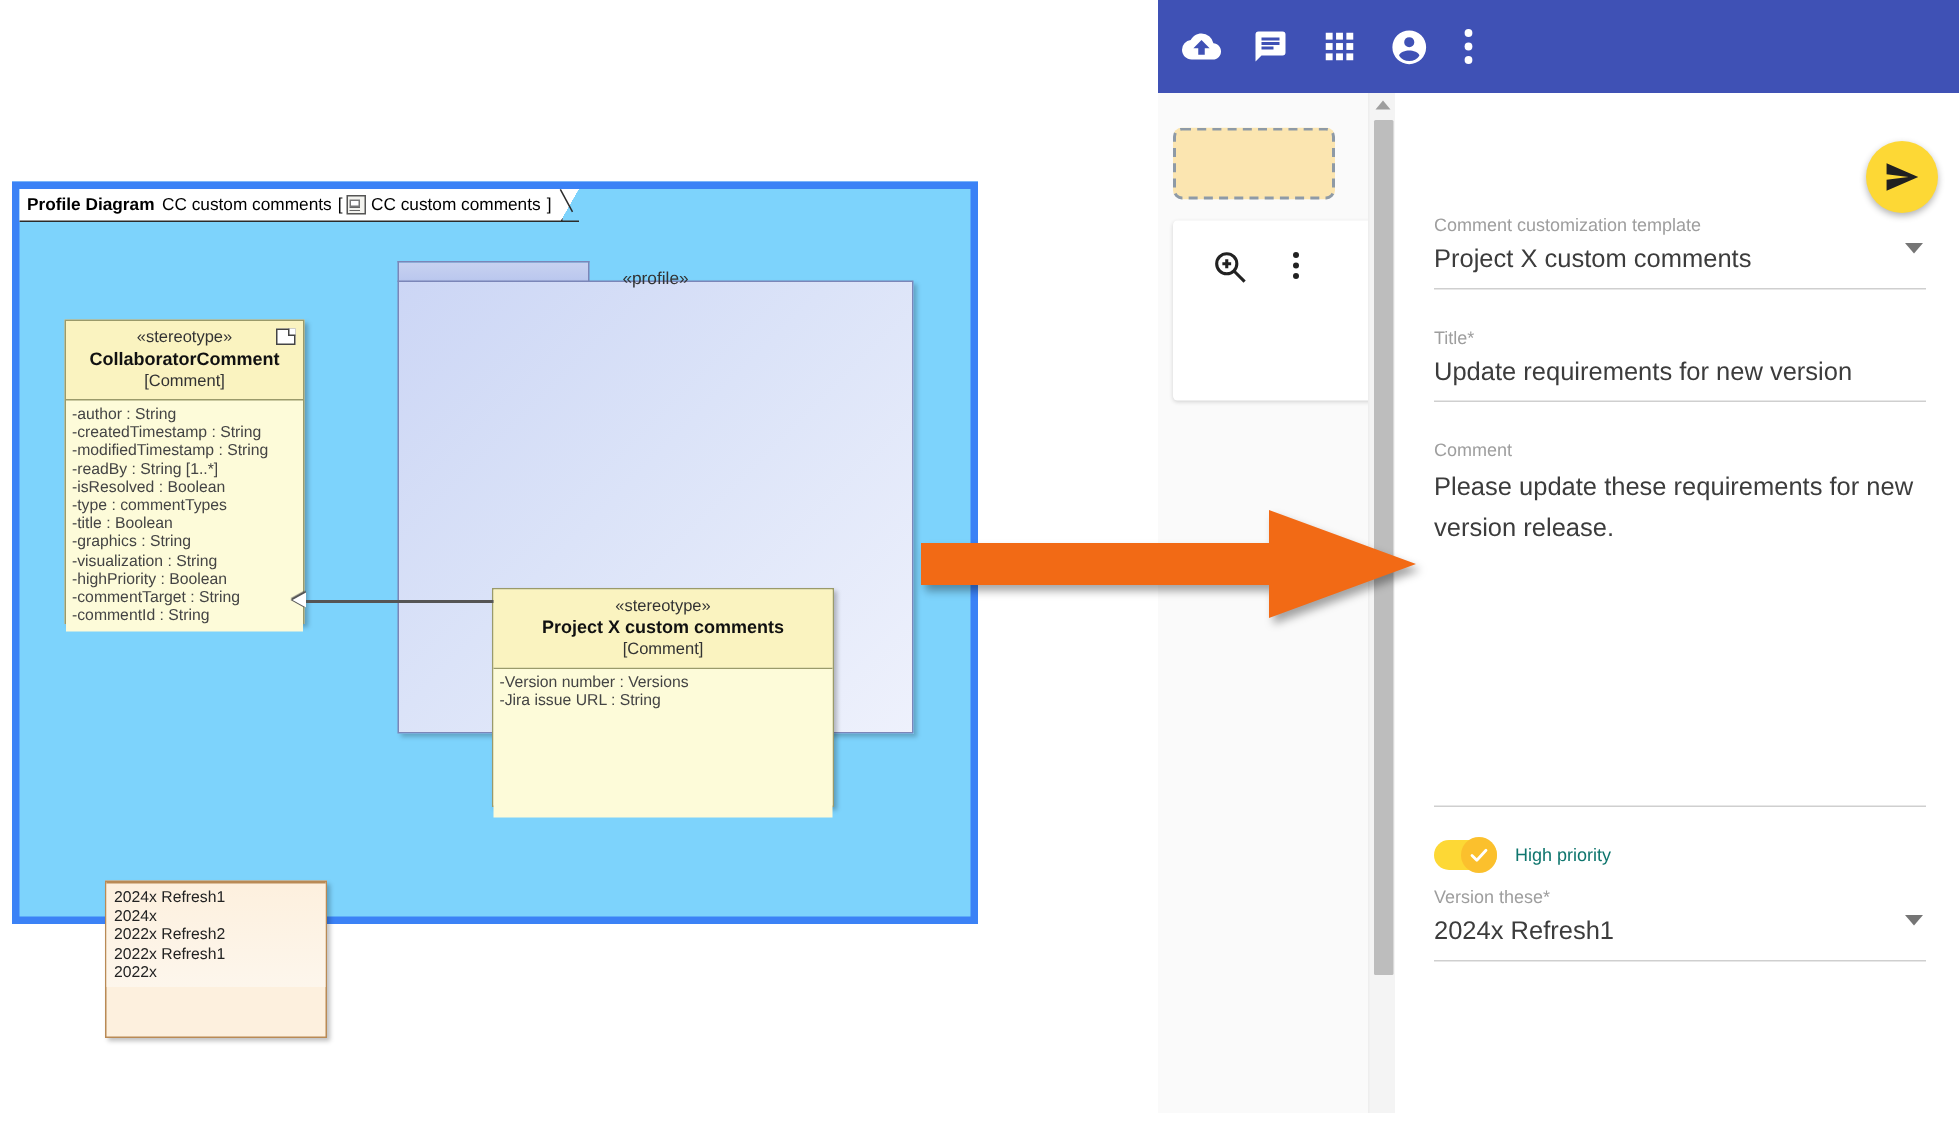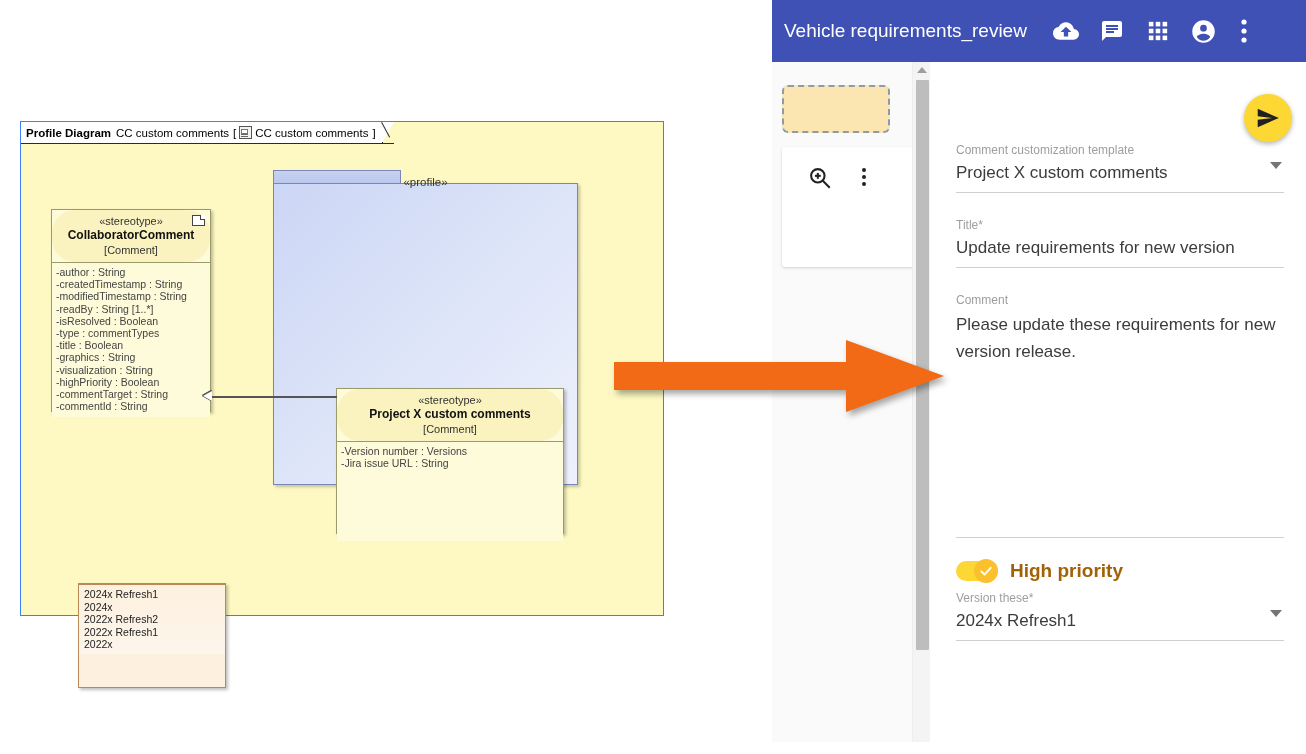--- a/index.html
+++ b/index.html
@@ -5,21 +5,21 @@
   html,body{margin:0;padding:0;}
   body{
     width:1306px;height:754px;position:relative;overflow:hidden;
     background:#ffffff;
     font-family:"Liberation Sans","DejaVu Sans",sans-serif;
   }
 
   
   #uml-diagram{
     position:absolute;left:8px;top:121px;width:644px;height:495px;
-    border:1px solid #3b82f6;background:#fef9c3;box-sizing:border-box;margin-left:12px;
+    border:5px solid #3b82f6;background:#7dd3fc;box-sizing:border-box;
   }
   #diagram-frame-tab{
     position:absolute;left:0;top:0;height:22px;
     border-right:1px solid #2b2b2b;border-bottom:1px solid #2b2b2b;
     background:#ffffff;display:flex;align-items:center;
     padding:0 6px 0 5px;white-space:nowrap;
     font-size:11.5px;color:#000;
     box-sizing:border-box;
   }
   #diagram-frame-tab .notch{
@@ -44,21 +44,21 @@
     content:"";position:absolute;left:1px;top:2px;width:7px;height:5px;
     border:1px solid #777;background:#fff;box-sizing:border-box;
   }
   .tab-mini-icon:after{
     content:"";position:absolute;left:1px;bottom:1px;right:3px;height:3px;
     background:repeating-linear-gradient(to bottom,#666 0 1px,transparent 1px 2px);
   }
 
   
   #profile-package{
-    position:absolute;left:252px;top:48px;width:305px;height:315px;
+    position:absolute;left:252px;top:48px;width:344px;height:315px;
   }
   #profile-pkg-tab{
     position:absolute;left:0;top:0;width:128px;height:14px;
     background:linear-gradient(to bottom,#c8d2f0,#b9c6ee);
     border:1px solid #7b86b8;border-bottom:none;box-sizing:border-box;
   }
   #profile-pkg-body{
     position:absolute;left:0;top:13px;right:0;bottom:0;
     background:linear-gradient(135deg,#ccd6f5 0%,#dbe3f8 45%,#eef1fc 100%);
     border:1px solid #7b86b8;box-sizing:border-box;
@@ -68,21 +68,20 @@
     position:absolute;left:0;right:0;top:6px;text-align:center;
     font-size:11.5px;color:#333;
   }
 
   
   .uml-class{position:absolute;box-sizing:border-box;
     box-shadow:2px 2px 3px rgba(0,0,0,.25);}
   .uml-class .hdr{
     padding:4px 6px 5px;text-align:center;position:relative;
     box-sizing:border-box;
-    border-radius:23px;
   }
   .uml-class .stereo{font-size:11px;color:#333;line-height:14px;}
   .uml-class .cname{font-size:12px;font-weight:bold;color:#111;line-height:15px;}
   .uml-class .basecls{font-size:11px;color:#333;line-height:14px;}
   .uml-class .attrs{
     border-top:1px solid #9a9a6a;padding:3px 20px 4px 4px;
     font-size:10.5px;color:#444;line-height:12.2px;
   }
   .uml-class .attrs div{white-space:nowrap;}
 
@@ -242,21 +241,21 @@
   }
   #priority-toggle{
     width:42px;height:20px;border-radius:10px;background:#fdd835;
     position:relative;flex:0 0 auto;
   }
   #priority-toggle-knob{
     position:absolute;right:0;top:-2px;width:24px;height:24px;
     border-radius:50%;background:#fbc02d;
     display:flex;align-items:center;justify-content:center;
   }
-  #priority-label{margin-left:12px;font-size:19px;color:#a16207;font-weight:bold;}
+  #priority-label{margin-left:12px;font-size:12px;color:#0f766e;}
 
   #field-version{top:528px;}
   #field-jira{top:605px;}
 </style>
 </head>
 <body>
 
 <div id="uml-diagram">
 
   <div id="diagram-frame-tab">
@@ -325,21 +324,20 @@
 </div>
 
 <svg id="transition-arrow" viewBox="0 0 330 72">
   <polygon points="0,22 232,22 232,0 330,36 232,72 232,50 0,50" fill="#F26A15"></polygon>
 </svg>
 
 <div id="app-window">
   <div id="app-clip">
 
     <div id="app-header">
-      <div id="app-title">Vehicle requirements_review</div>
 
       <div class="hdr-icon">
         <svg width="26" height="26" viewBox="0 0 24 24" fill="#fff">
           <path d="M19.35 10.04A7.49 7.49 0 0 0 12 4C9.11 4 6.6 5.64 5.35 8.04A5.994 5.994 0 0 0 0 14c0 3.31 2.69 6 6 6h13c2.76 0 5-2.24 5-5 0-2.64-2.05-4.78-4.65-4.96zM14 13v4h-4v-4H7l5-5 5 5h-3z"></path>
         </svg>
       </div>
 
       <div class="hdr-icon">
         <svg width="24" height="24" viewBox="0 0 24 24" fill="#fff">
           <path d="M20 2H4a2 2 0 0 0-2 2v18l4-4h14a2 2 0 0 0 2-2V4a2 2 0 0 0-2-2zM6 9h12v2H6V9zm8 5H6v-2h8v2zm4-6H6V6h12v2z"></path>

